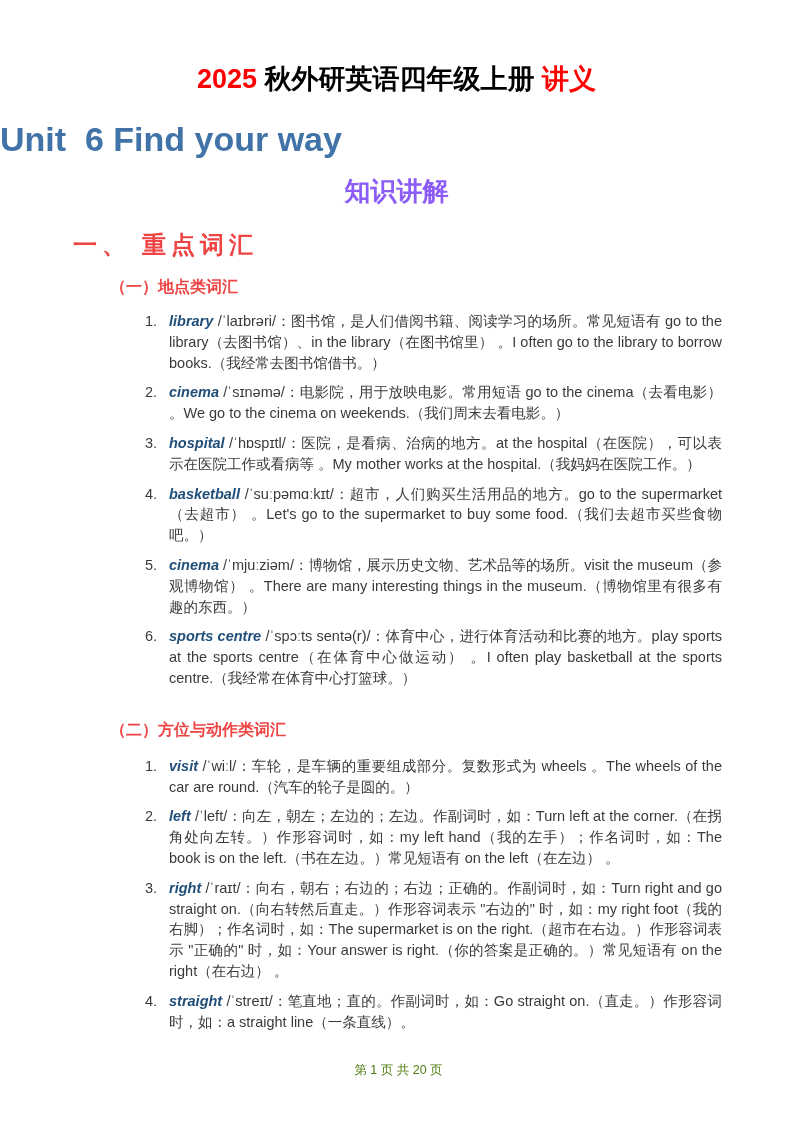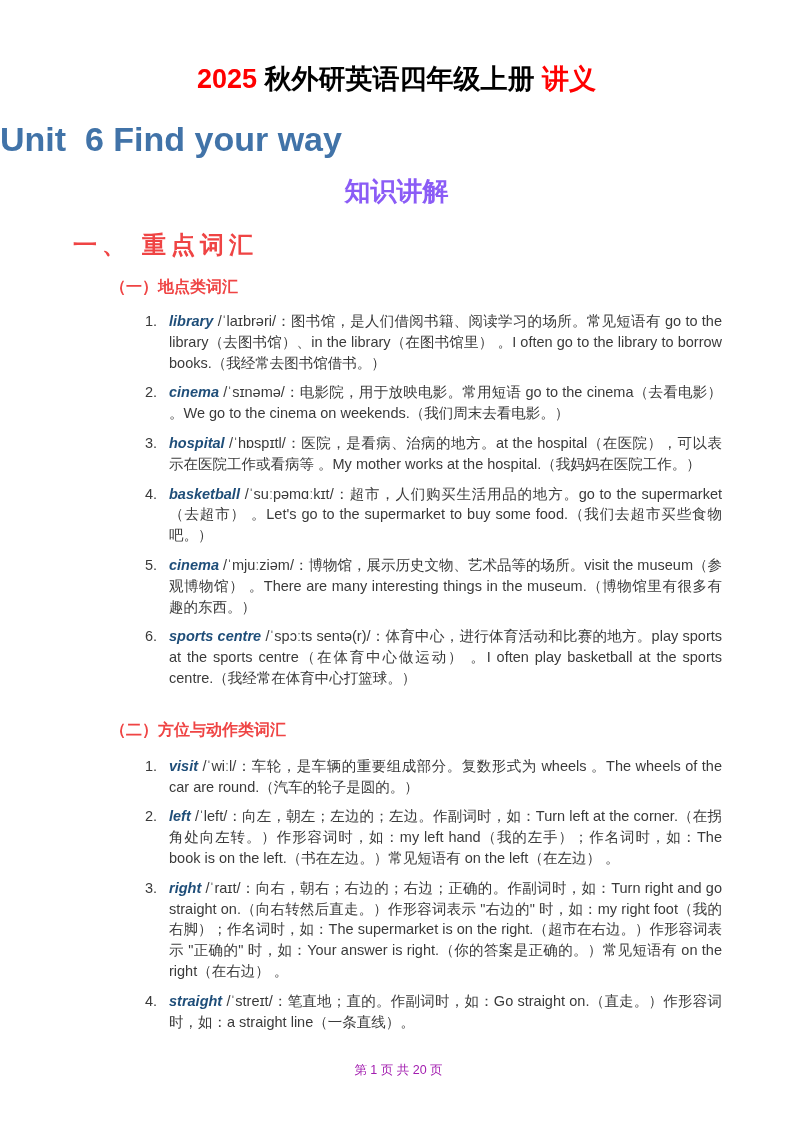--- a/index.html
+++ b/index.html
@@ -77,21 +77,21 @@
   }
   .item .word { color:#1f4e79; font-weight:bold;font-style:italic; }
   .gap-before-sub2 { height:10px; }
   .footer {
     position:absolute;
     left:4px; right:0;
     top:1046px;
     text-align:center;
     font-size:12.5px;
     line-height:18px;
-    color:#a21caf;
+    color:#4d7c0f;
   }
 </style>
 </head>
 <body>
 
 <div class="page">
 
   <h1 class="doc-title"><span class="red">2025 </span><span>秋外研英语四年级上册 </span><span class="red">讲义</span></h1>
 
   <h2 class="unit-title">Unit  6 Find your way</h2>

